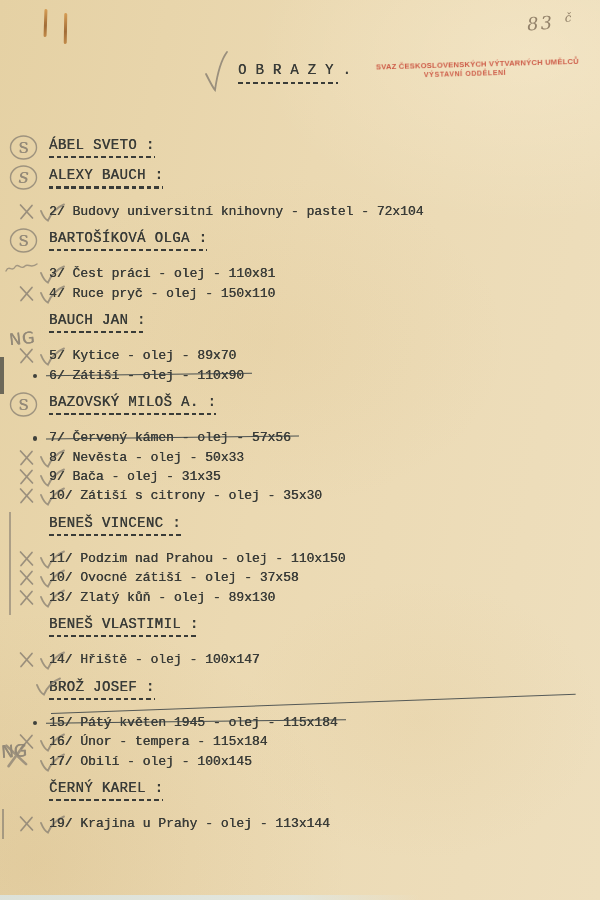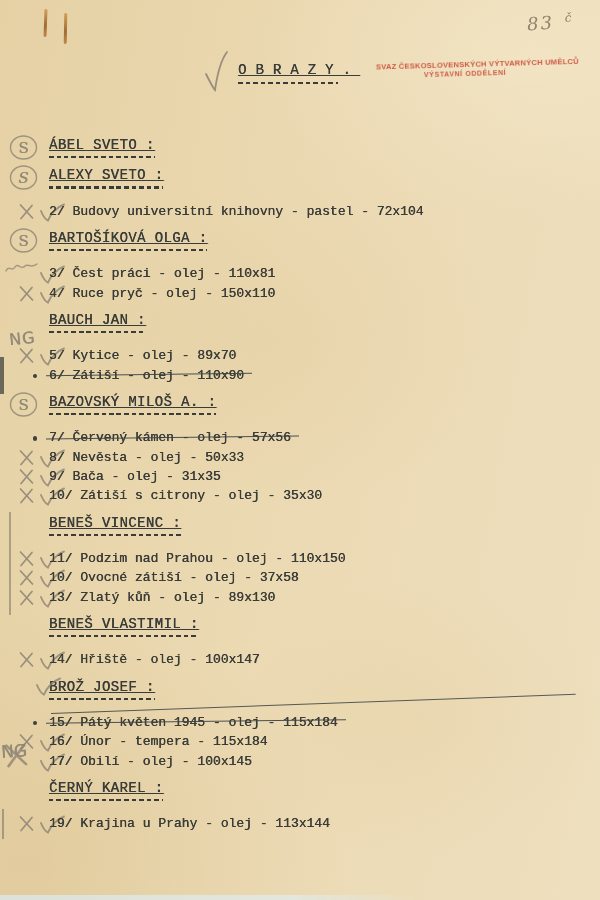--- a/index.html
+++ b/index.html
@@ -7,21 +7,21 @@
     position:relative;width:600px;height:900px;overflow:hidden;
     font-family:"Liberation Mono","DejaVu Sans Mono",monospace;
     color:#3a3c38;
     background:
       radial-gradient(ellipse 420px 260px at 88% 6%, rgba(255,246,222,0.30), transparent 65%),
       radial-gradient(ellipse 520px 420px at 6% 96%, rgba(186,146,78,0.14), transparent 60%),
       radial-gradient(ellipse 340px 240px at 45% 38%, rgba(206,170,104,0.10), transparent 70%),
       radial-gradient(ellipse 260px 200px at 70% 80%, rgba(214,182,120,0.12), transparent 70%),
       linear-gradient(100deg,#e5d1a4 0%, #ebd9b2 45%, #eedfbe 100%);
   }
-  .typed{ text-shadow:0.35px 0 0 currentColor;text-decoration:underline; }
+  .typed{ text-shadow:0.35px 0 0 currentColor; }
   
   .title-block{position:absolute;top:61px;left:238px;}
   .title{font-size:14px;letter-spacing:9px;line-height:18px;white-space:nowrap;}
   .title-dashes{height:2.4px;width:100px;margin-top:3px;
     background:repeating-linear-gradient(90deg,#3a3c38 0 4.5px,transparent 4.5px 7.5px);}
   .title-check{position:absolute;top:50px;left:203px;}
   .stamp{position:absolute;top:60px;left:376px;width:178px;text-align:center;
     color:#c53c2b;transform:rotate(-1.6deg);filter:blur(0.4px);opacity:0.82;
     font-family:"Liberation Sans","DejaVu Sans",sans-serif;font-weight:bold;}
   .stamp-l1{font-size:7.6px;letter-spacing:0.2px;white-space:nowrap;}
@@ -108,21 +108,21 @@
           <div class="artist">ÁBEL SVETO :</div>
           <div class="dashes"></div>
         </div>
       </div>
       <div class="section">
         <div class="header-row">
           <span class="mark mk-s"><svg width="31" height="27" viewBox="0 0 31 27">
               <ellipse cx="15.5" cy="13.5" rx="13" ry="11.5" fill="none" stroke="#8c8374" stroke-width="1.4" opacity="0.8"></ellipse>
               <text x="15.5" y="19" text-anchor="middle" font-size="15" fill="#8c8374" opacity="0.9" font-family="DejaVu Serif, serif" font-style="italic">S</text>
             </svg></span>
-          <div class="artist">ALEXY SVETO :</div>
+          <div class="artist">ALEXY BAUCH :</div>
           <div class="dashes"></div>
         </div>
         <div class="item-line"><span class="mark mk-x"><svg width="17" height="17" viewBox="0 0 17 17">
               <path d="M2.5,2 L14.5,15 M14,2.5 L3,15.5" stroke="#8c8374" stroke-width="1.7" fill="none" stroke-linecap="round" opacity="0.85"></path>
             </svg></span><span class="mark mk-check"><svg width="27" height="19" viewBox="0 0 27 19">
               <path d="M2,8 C4,13 6.5,16.5 9,17.5 C11.5,11 18,4 25,1.5" stroke="#8c8374" stroke-width="1.9" fill="none" stroke-linecap="round" opacity="0.8"></path>
             </svg></span><span class="item-text">2/ Budovy universitní knihovny - pastel - 72x104</span></div>
       </div>
       <div class="section">
         <div class="header-row">

